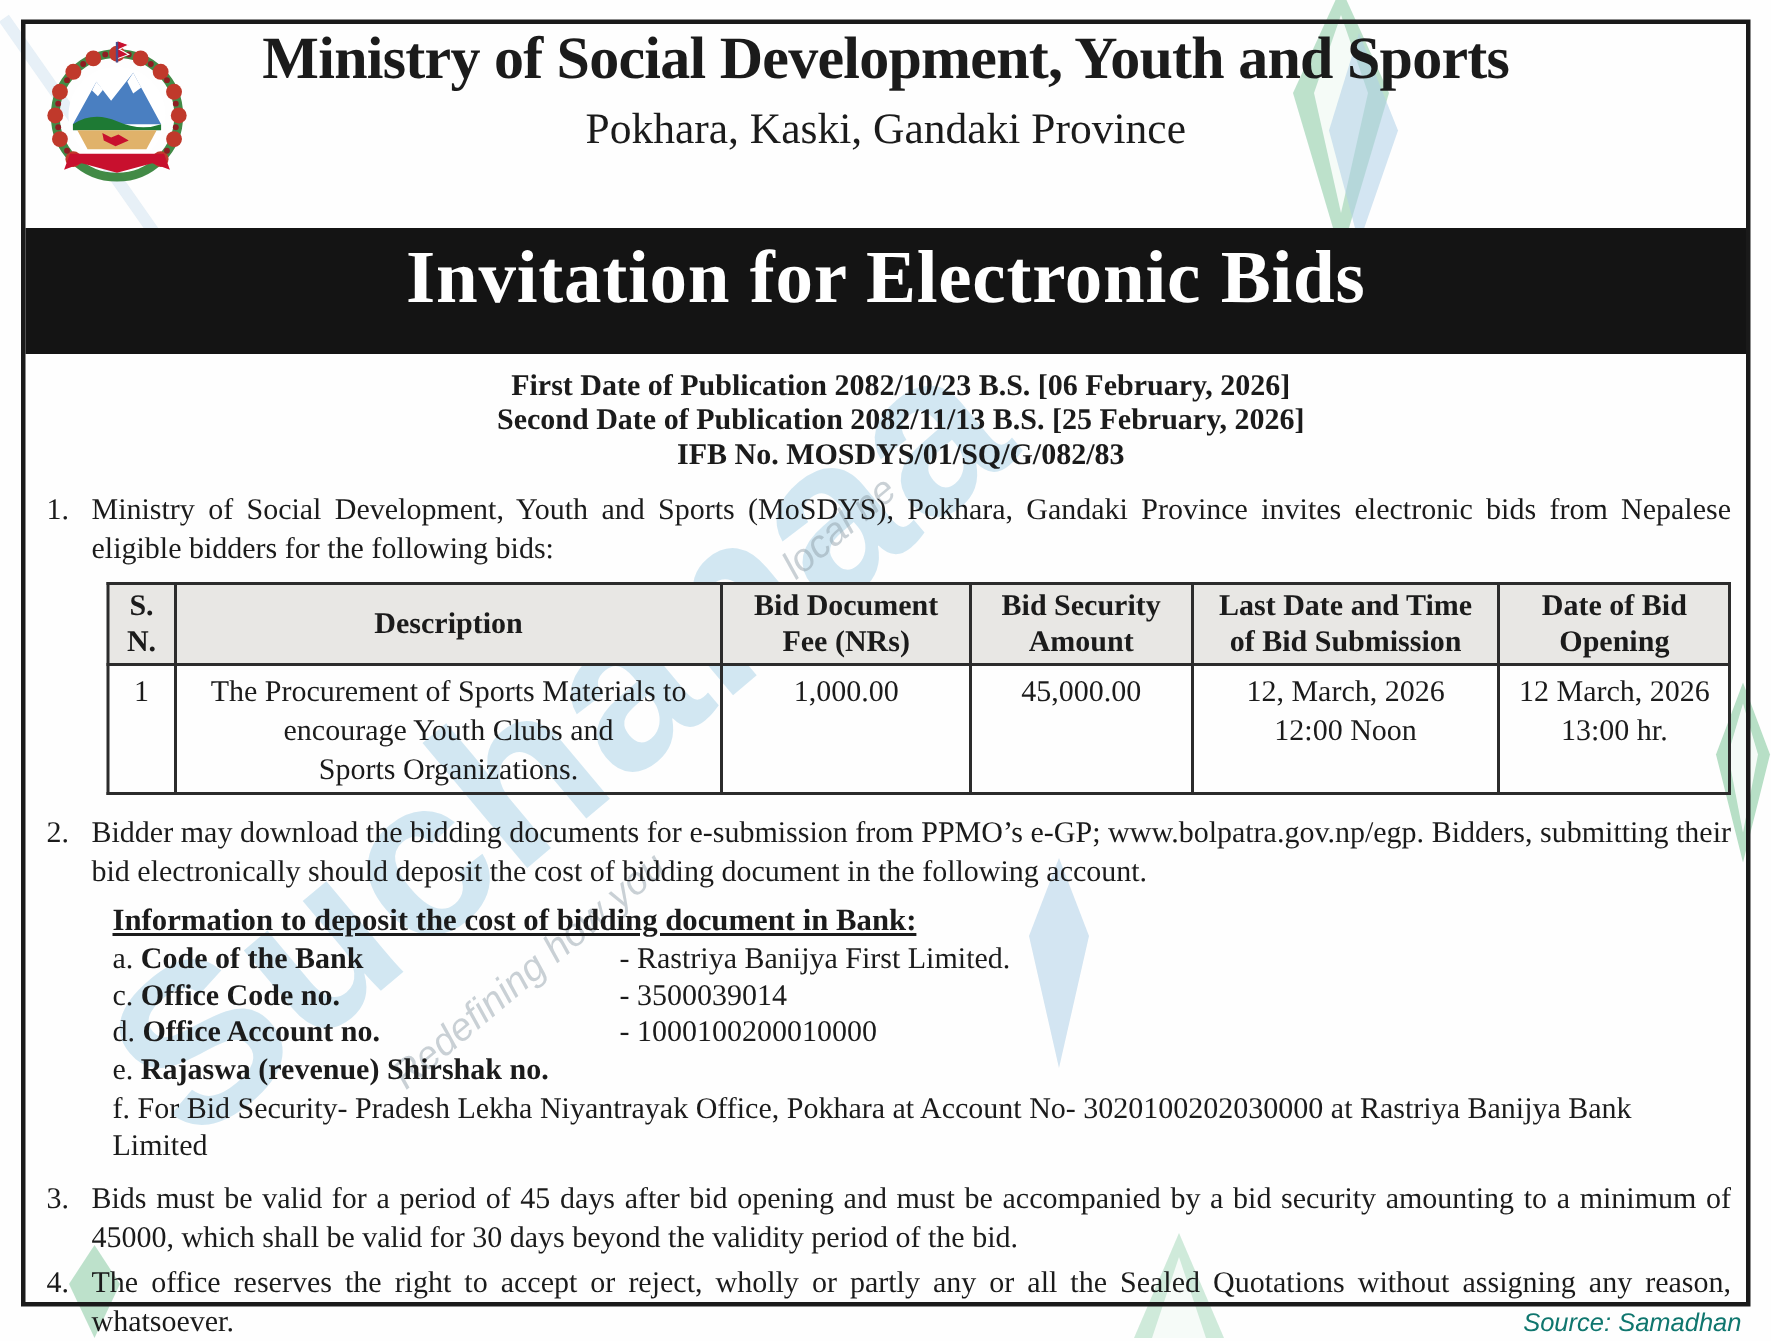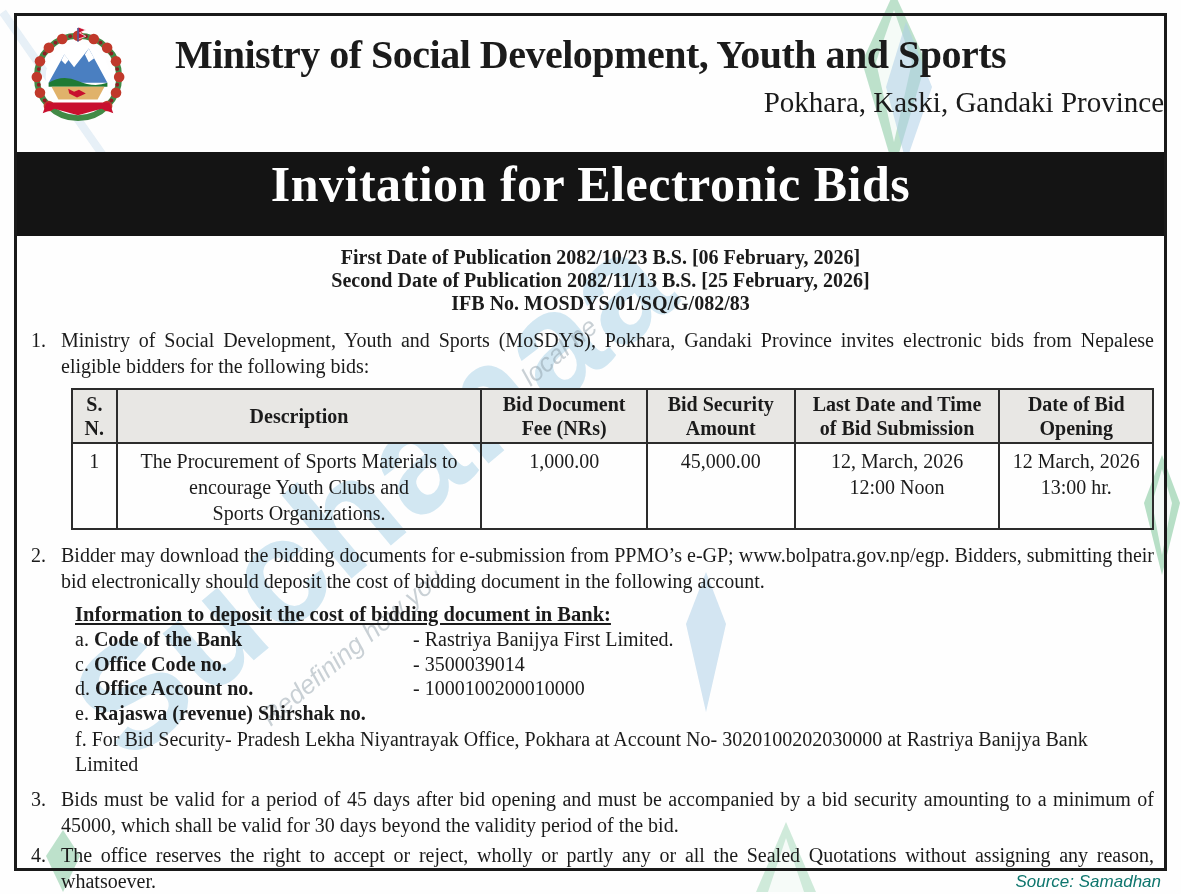--- a/index.html
+++ b/index.html
@@ -32,24 +32,24 @@
     background:#cfe2ef; opacity:.5; transform:rotate(55deg);
   }
   
   .doc {
     position:absolute; left:14px; top:13px; width:1153px; height:858px;
     border:3px solid #1a1a1a; z-index:2; background:transparent;
   }
   .doc-head { position:relative; height:136px; }
   .emblem { position:absolute; left:12px; top:9px; width:98px; height:100px; }
   .ministry-title {
-    text-align:center; padding-top:16px; font-size:40px; font-weight:bold;
+    text-align:center; font-size:40px; font-weight:bold;
     letter-spacing:-0.5px; line-height:46px;
   }
-  .ministry-loc { text-align:right; font-size:29px; line-height:36px; margin-top:6px; }
+  .ministry-loc { text-align:center; font-size:29px; line-height:36px; margin-top:6px; }
   .banner {
     height:84px; background:#141414; color:#fff; text-align:center;
     font-size:50px; font-weight:bold; line-height:64px; letter-spacing:0.5px;
   }
   .pub-block { margin-top:10px; text-align:center; font-weight:bold; font-size:20px; line-height:23px;padding-left:20px; }
   .content { padding:0 10px 0 14px; }
   .nitem { display:grid; grid-template-columns:30px 1fr; font-size:20px; line-height:26px; }
   .nitem .num { text-align:left; }
   .nitem .txt { text-align:justify; }
   .i1 { margin-top:12px; }

